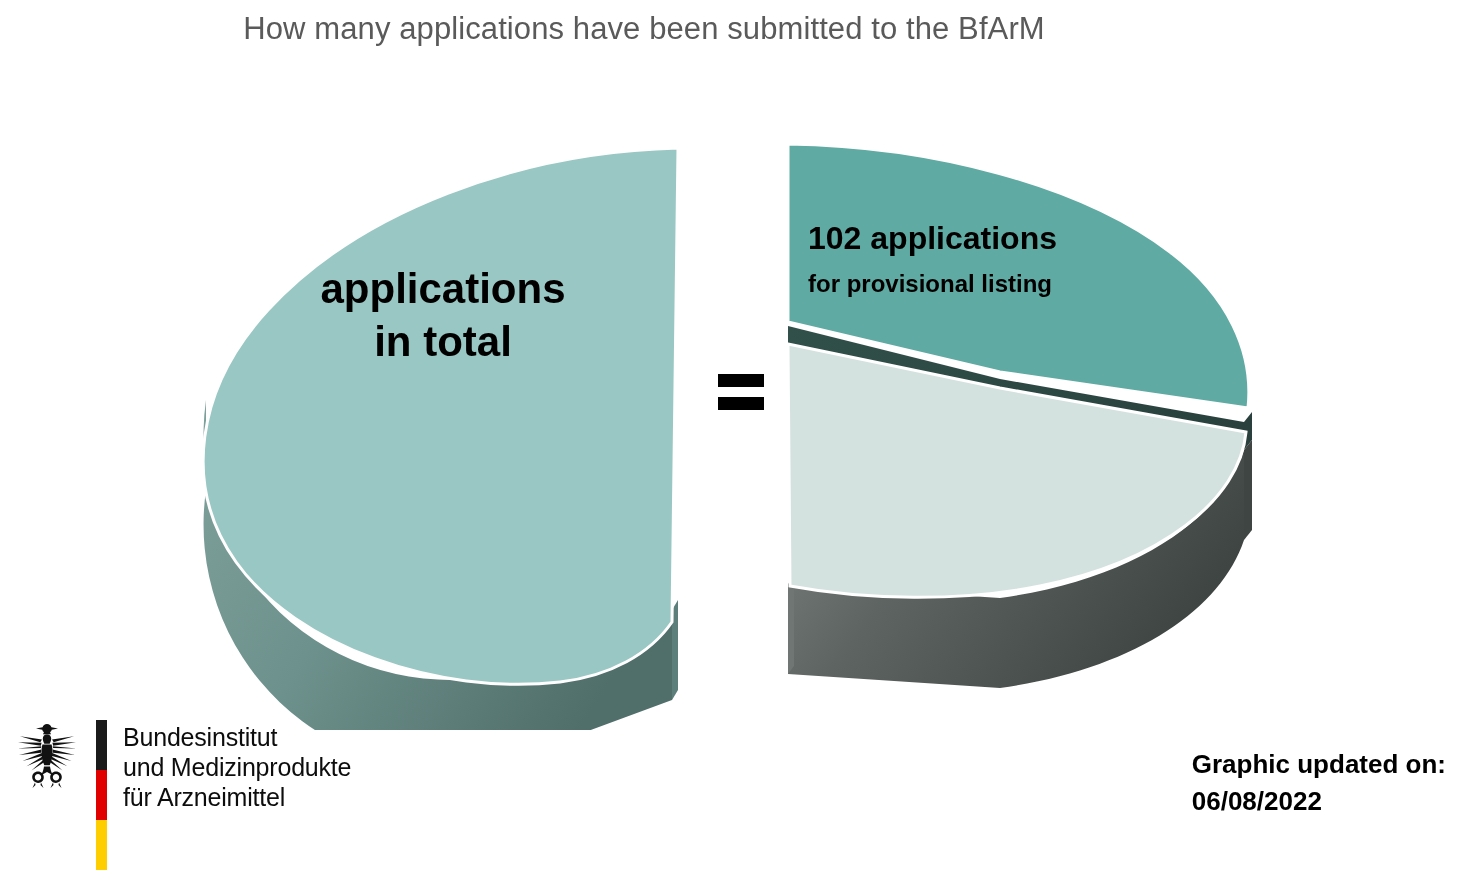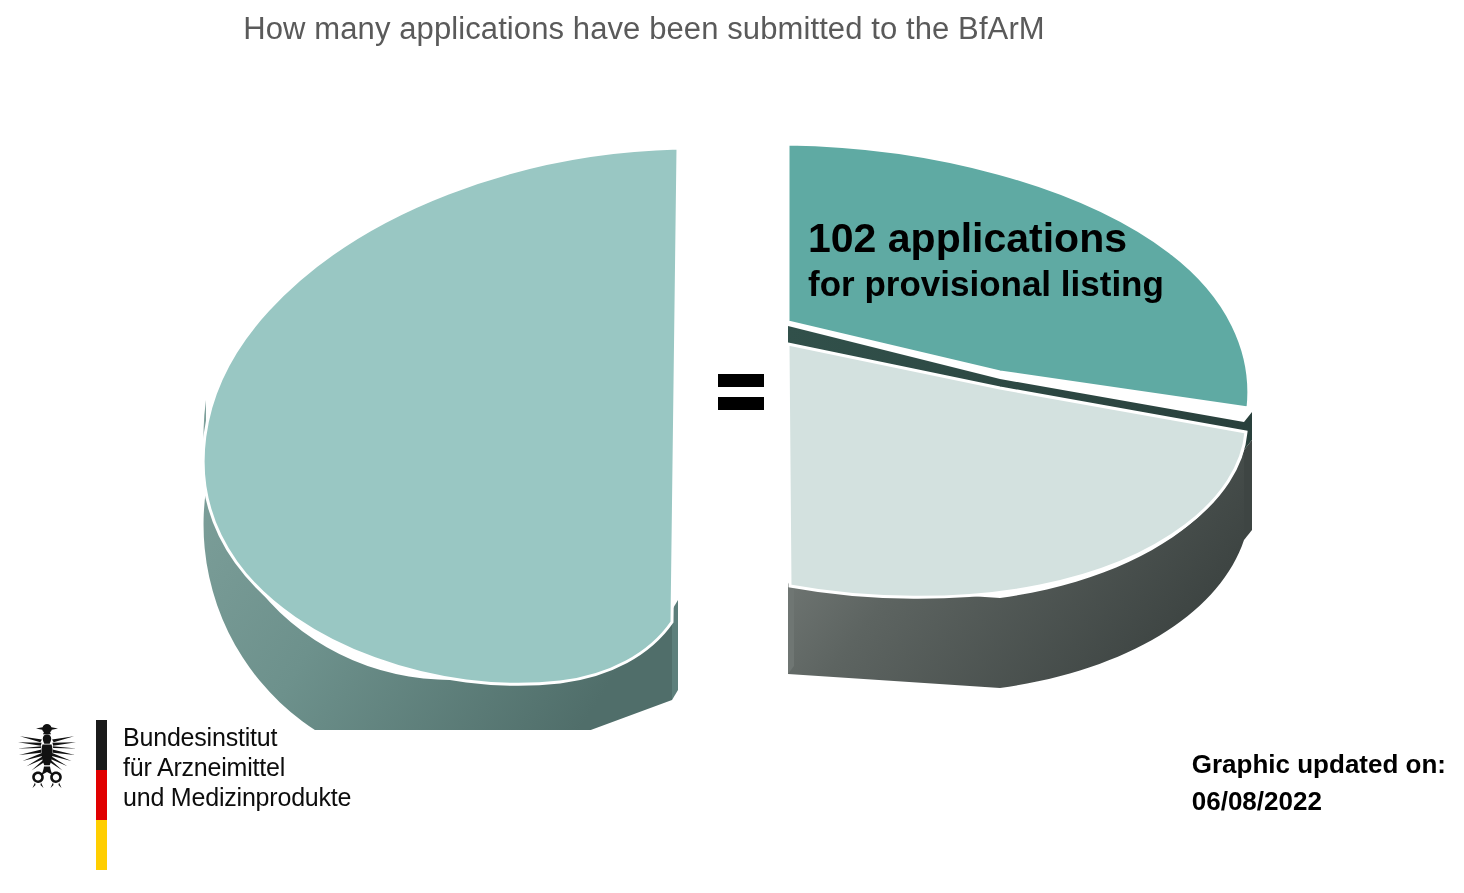--- a/index.html
+++ b/index.html
@@ -73,22 +73,22 @@
     font-size: 42px;
     line-height: 53px;
   }
   #label-provisional {
     left: 808px;
     top: 216px;
     width: 470px;
     font-size: 29px;
     line-height: 45px;
   }
-  #label-provisional .l1 { font-size: 41px; display: block; }
-  #label-provisional .l2 { font-size: 35px; display: block; }
+  #label-provisional .l1 { font-size: 32px; display: block; }
+  #label-provisional .l2 { font-size: 24px; display: block; }
   #label-final {
     left: 808px;
     top: 428px;
     width: 470px;
     font-size: 29px;
   }
   #label-final .l1 { font-size: 32px; display: block; line-height: 46px; }
   #label-final .l2 { font-size: 29px; display: block; line-height: 62px; }
 
   
@@ -217,20 +217,22 @@
     </g>
   </svg>
 </div>
 
 <div id="equals">
   <div class="bar b1"></div>
   <div class="bar b2"></div>
 </div>
 
 <div class="pie-label" id="label-total">
+  <div>applications</div>
+  <div>in total</div>
 </div>
 
 <div class="pie-label" id="label-provisional">
   <span class="l1">102 applications</span>
   <span class="l2">for provisional listing</span>
 </div>
 
 <div class="pie-label" id="label-final">
 </div>
 
@@ -256,21 +258,21 @@
   </svg>
 
   <div id="flagbar">
     <div class="seg" style="background:#1a1a1a"></div>
     <div class="seg" style="background:#e00000"></div>
     <div class="seg" style="background:#ffce00"></div>
   </div>
 
   <div id="logo-text">
     <span>Bundesinstitut</span>
+    <span>und Medizinprodukte</span>
     <span>für Arzneimittel</span>
-    <span>und Medizinprodukte</span>
   </div>
 </div>
 
 <div id="updated">
   <span>Graphic updated on:</span>
   <span>06/08/2022</span>
 </div>
 
 </body></html>

